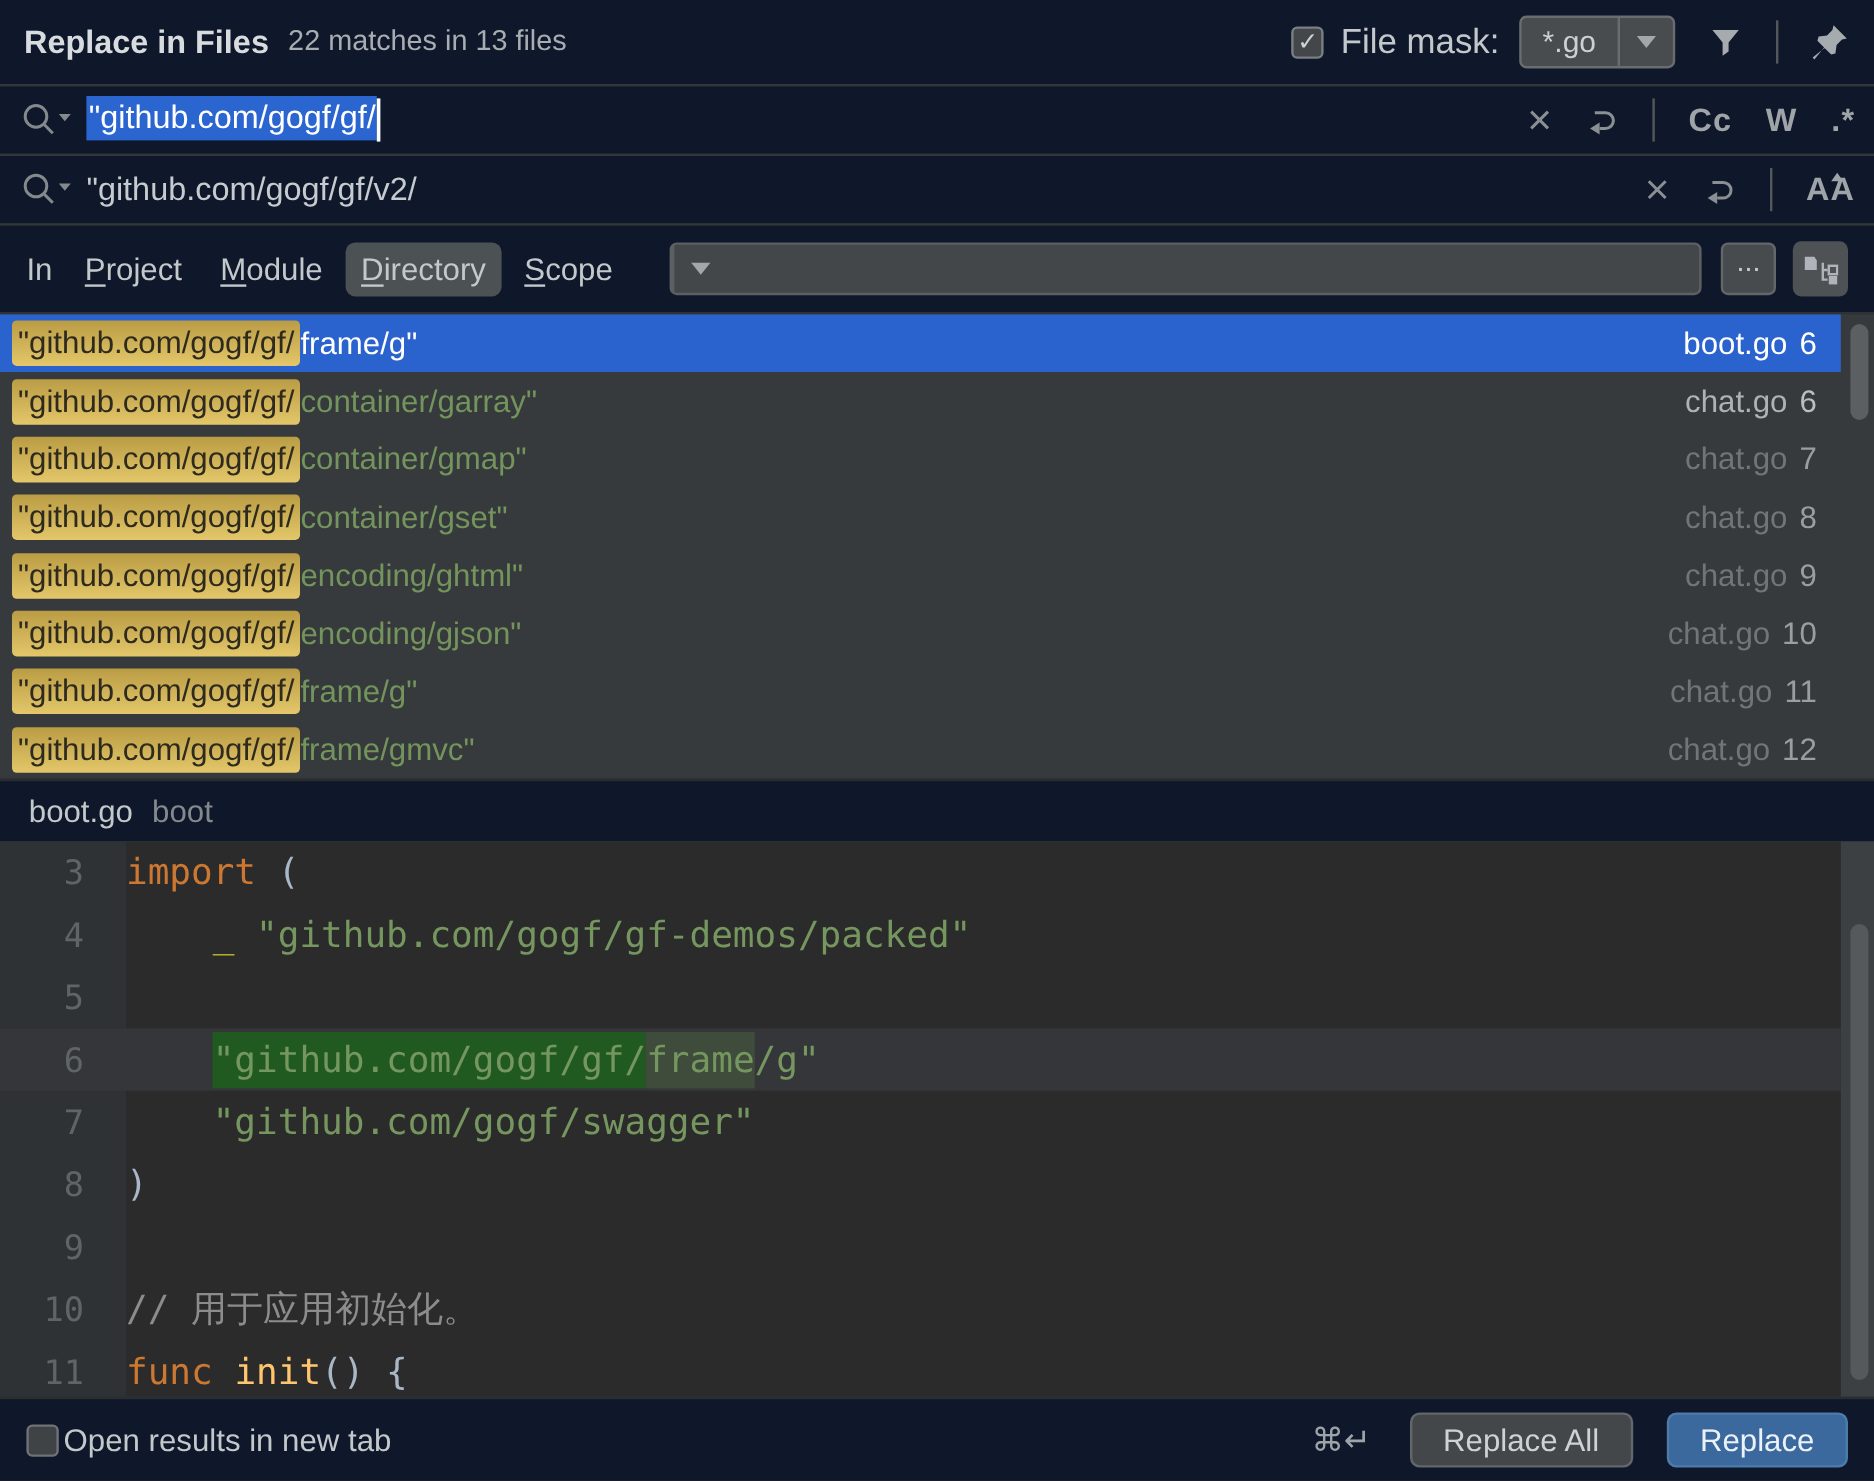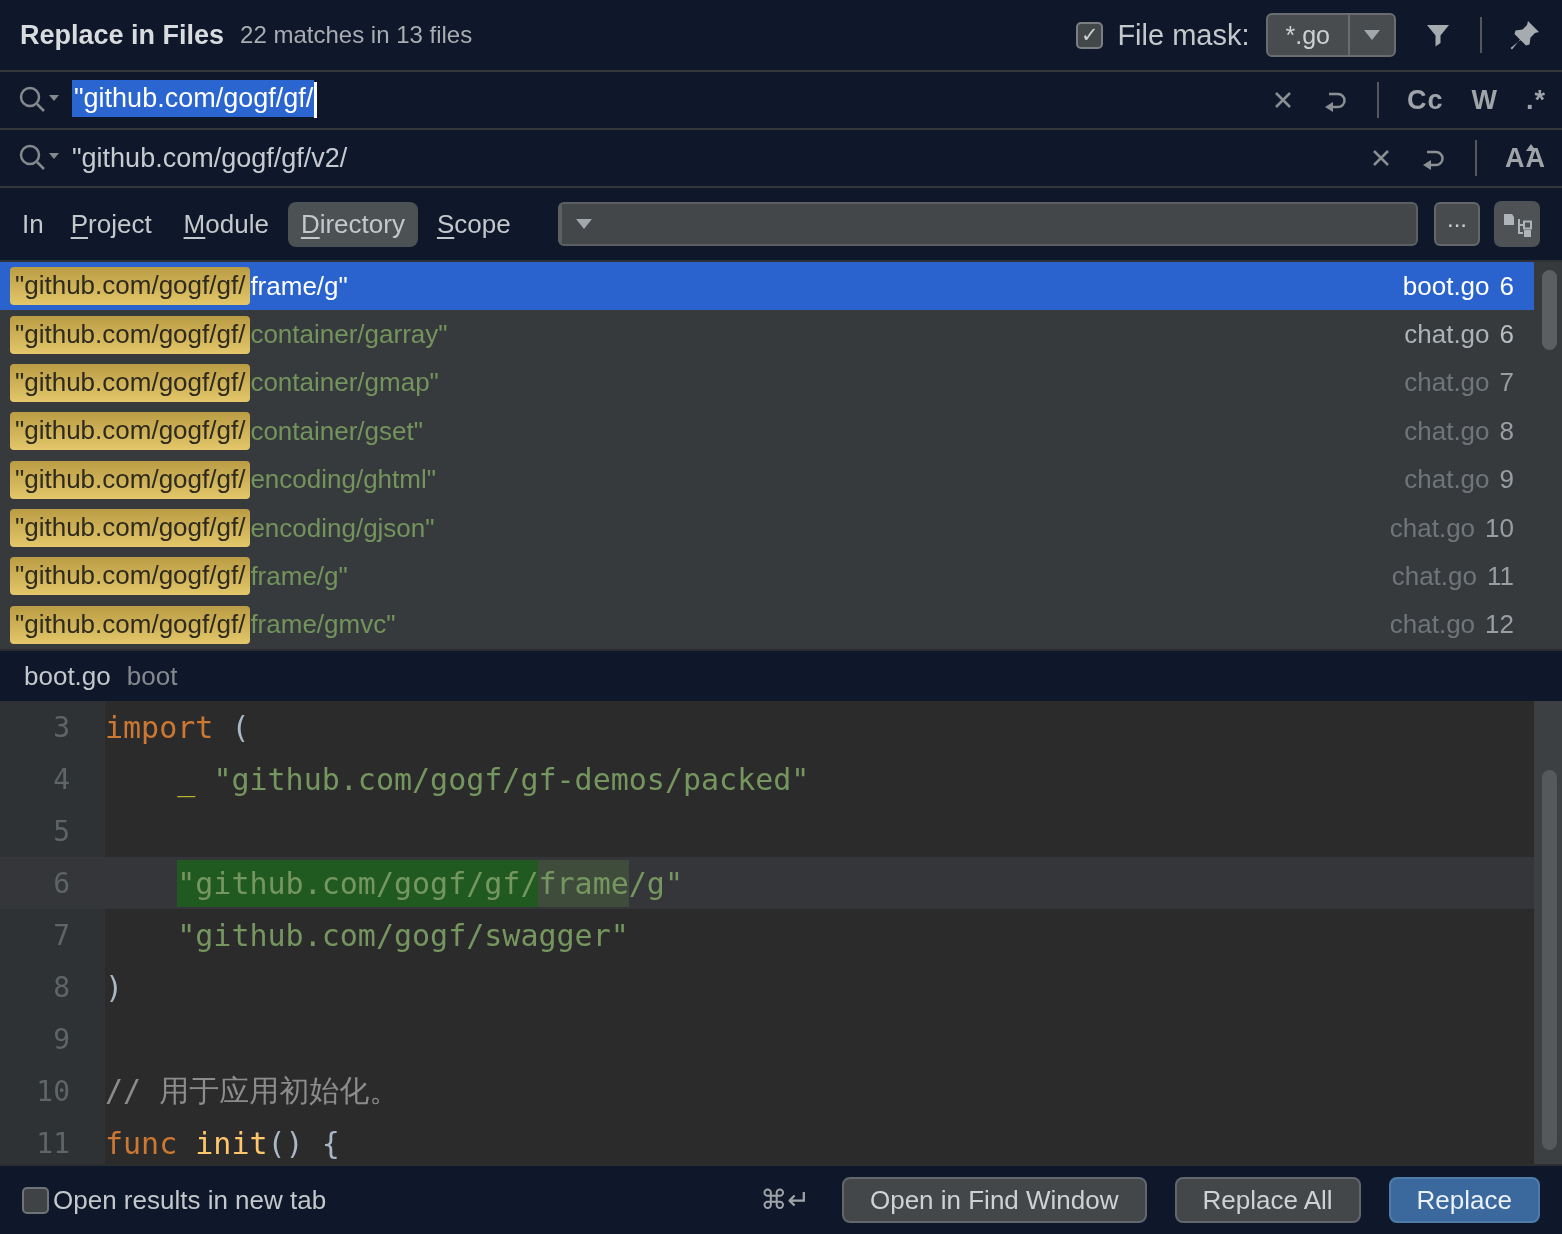--- a/index.html
+++ b/index.html
@@ -258,18 +258,17 @@
         <div class="code-line"><span class="gutter-cell">11</span><span class="code-text"><span class="kw">func</span><span class="pln"> </span><span class="fn">init</span><span class="pun">() {</span></span></div>
       </div>
     <span class="scroll-thumb"></span>
   </div>
 
   <div class="footer">
     <span class="checkbox" id="newtab-checkbox"></span>
     <span class="footer-label">Open results in new tab</span>
     <span class="spacer"></span>
     <span class="shortcut">⌘↵</span>
-    <button class="btn">Open in Find Window</button>
     <button class="btn">Replace All</button>
     <button class="btn primary">Replace</button>
   </div>
 
 </div>
 
 </body></html>

